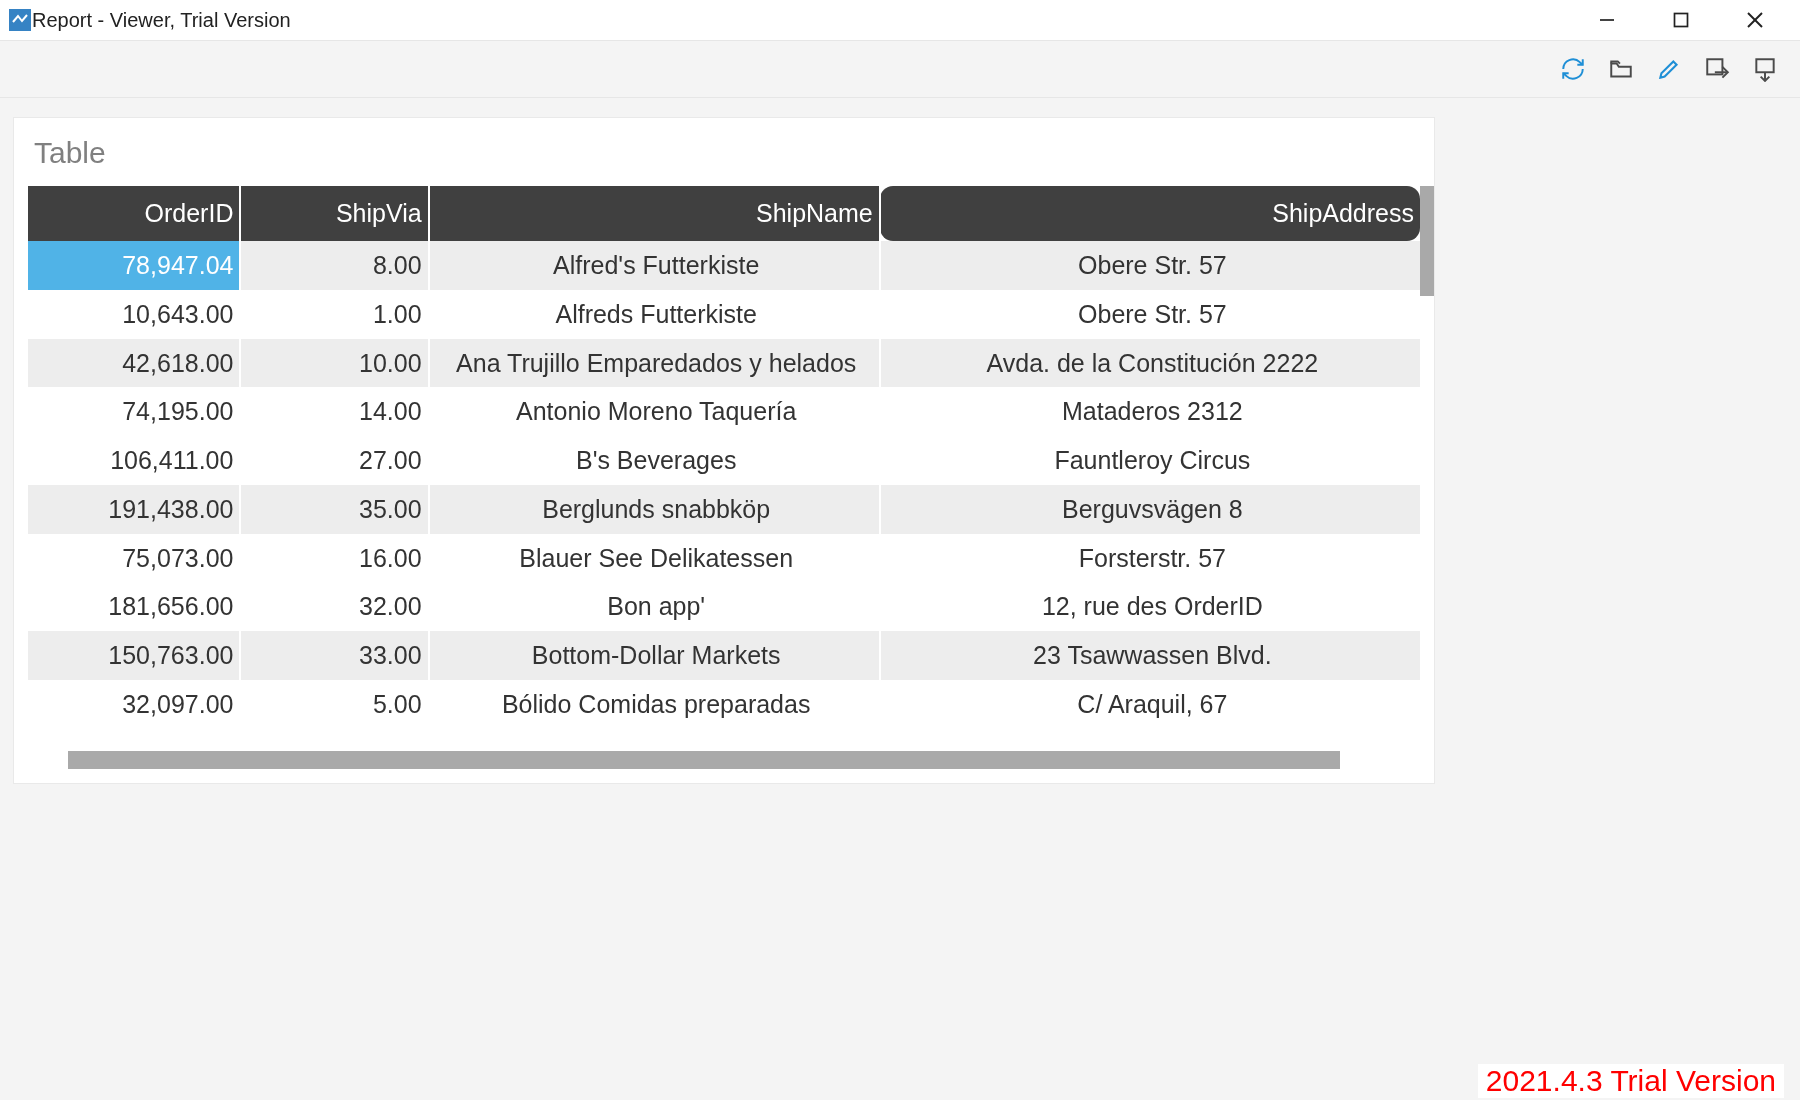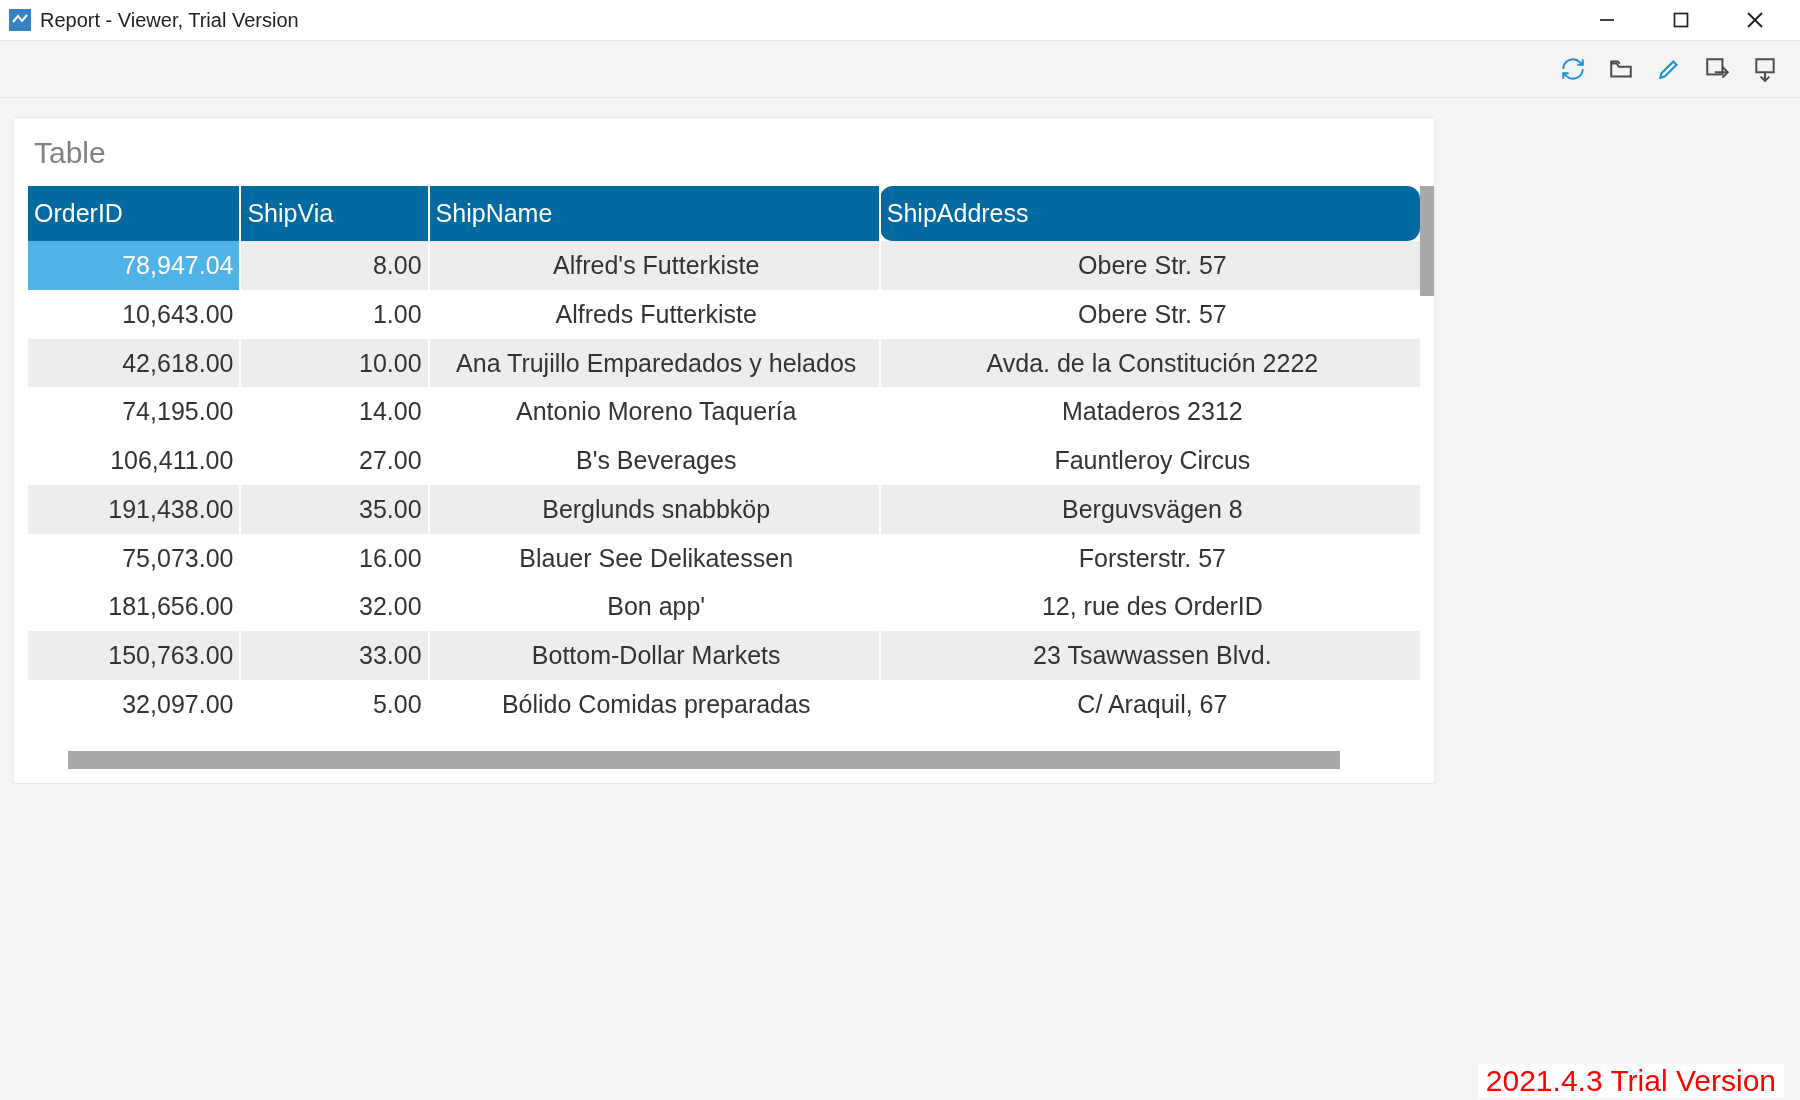--- a/index.html
+++ b/index.html
@@ -17,21 +17,20 @@
     height: 40px;
     display: flex;
     align-items: center;
     justify-content: space-between;
     padding: 0 4px 0 8px;
     background: #ffffff;
   }
   .titlebar-left {
     display: flex;
     align-items: center;
-    gap: 8px;
   }
   .app-icon {
     width: 24px;
     height: 24px;
     display: inline-flex;
     align-items: center;
     justify-content: center;
   }
   .app-title {
     font-size: 20px;
@@ -103,24 +102,24 @@
     width: 100%;
     table-layout: fixed;
     font-size: 25px;
   }
   col.c-orderid  { width: 210px; }
   col.c-shipvia  { width: 186px; }
   col.c-shipname { width: 446px; }
   col.c-shipaddr { width: 534px; }
 
   thead th {
-    background: #0369a1;
+    background: #404040;
     color: #ffffff;
     font-weight: 400;
-    text-align: left;
+    text-align: right;
     padding: 13px 6px;
     border-right: 2px solid #ffffff;
   }
   thead th:last-child { border-right: none; border-radius: 13px; }
 
   tbody td {
     padding: 10px 8px;
     color: #333;
     border-right: 2px solid #ffffff;
     vertical-align: middle;

